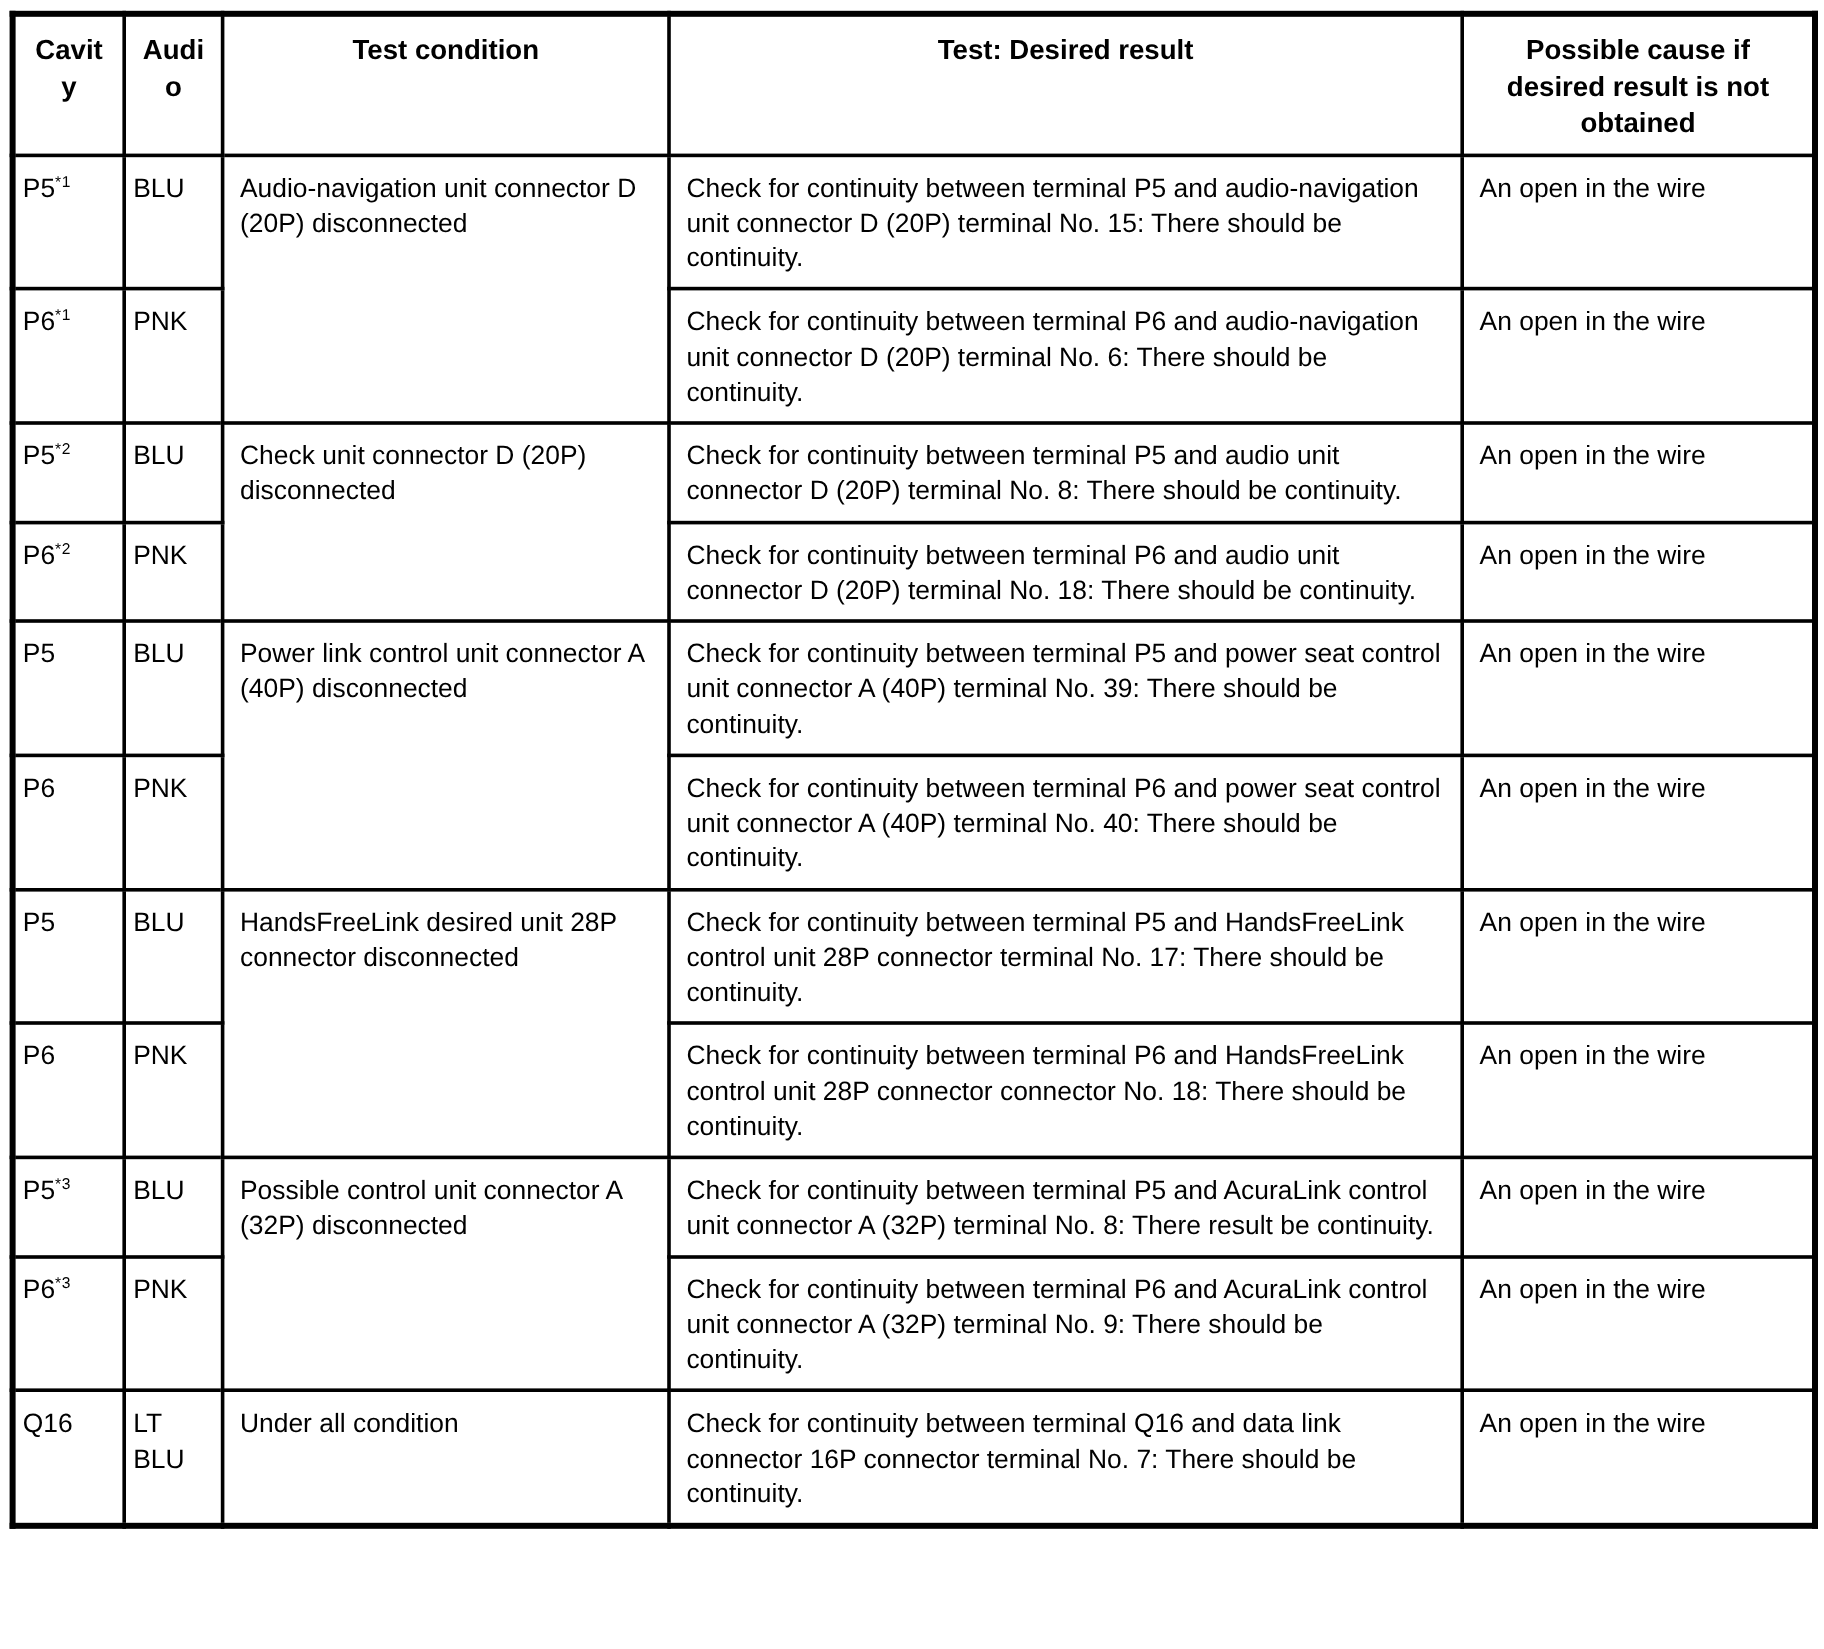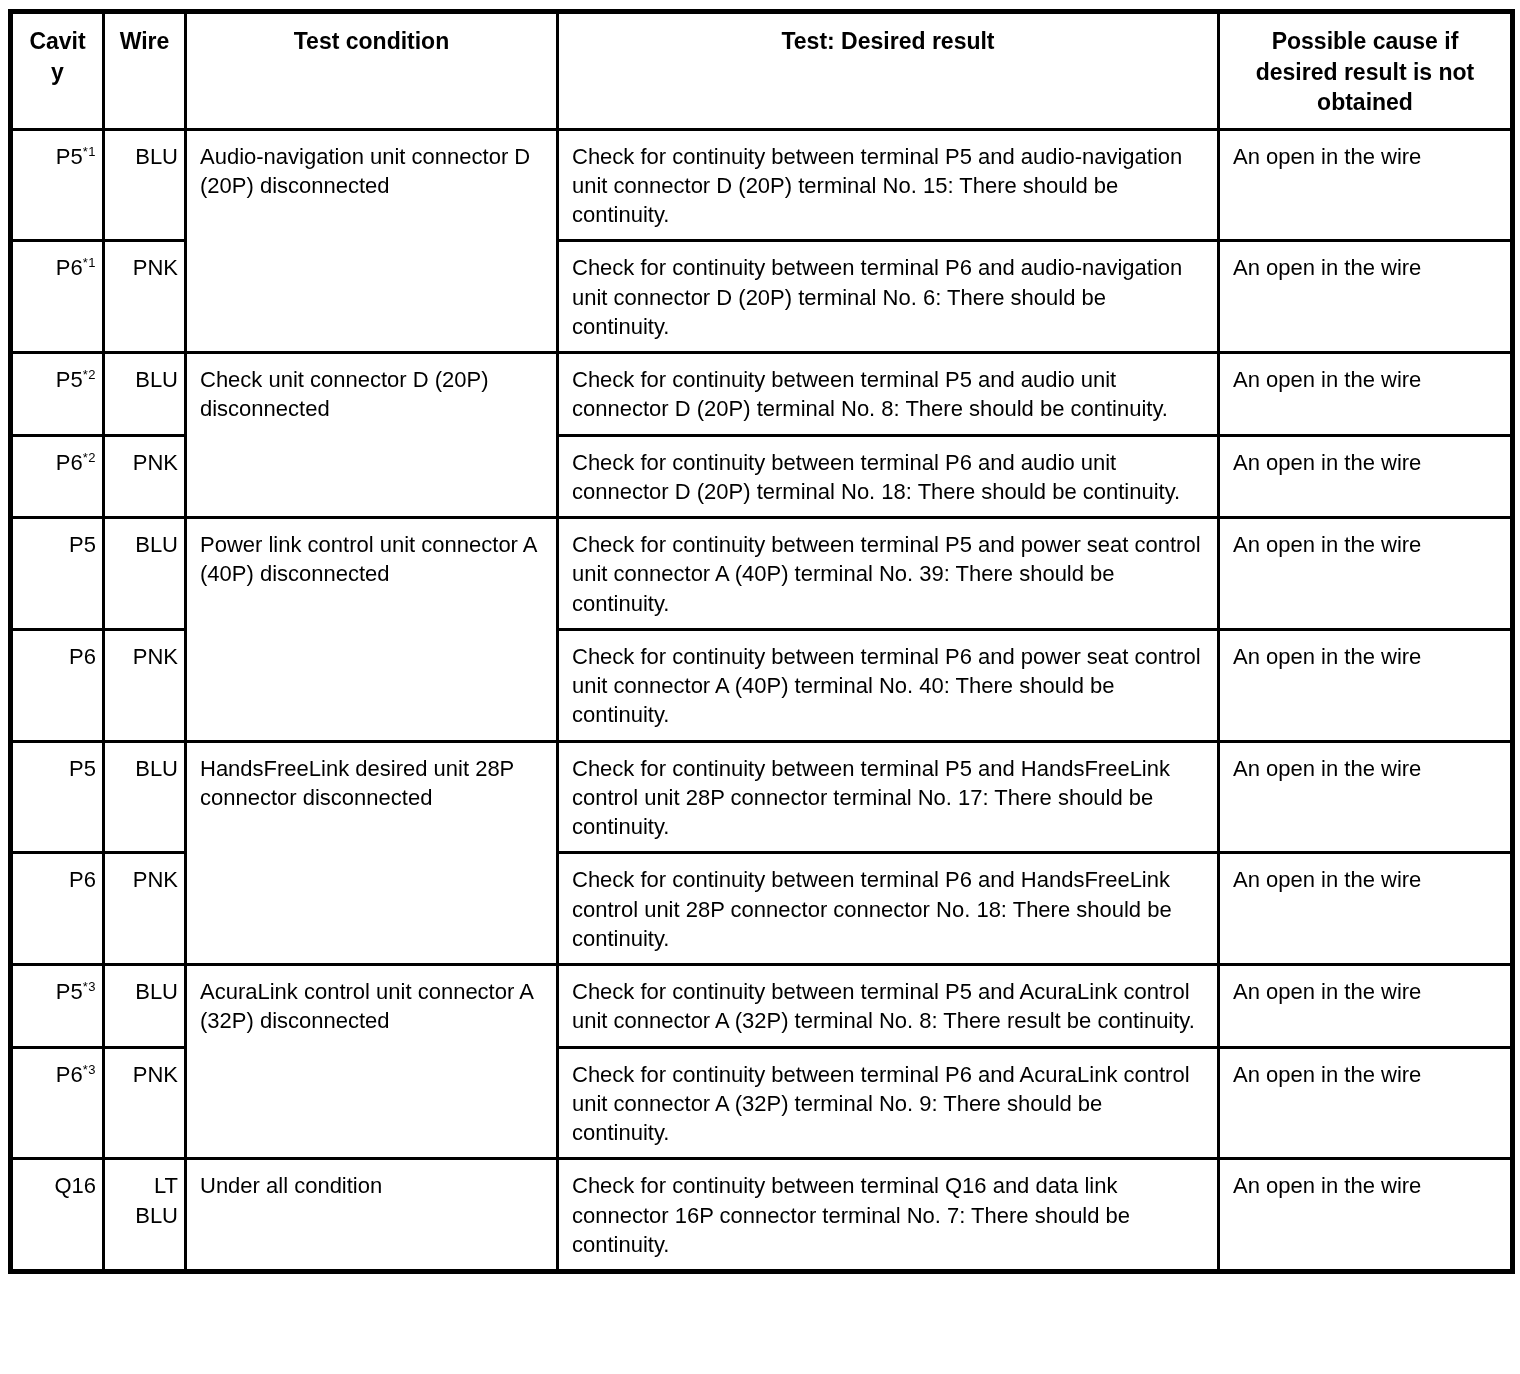--- a/index.html
+++ b/index.html
@@ -22,21 +22,21 @@
     padding: 11px 13px 10px 13px;
     font-size: 22px;
     line-height: 1.33;
     word-wrap: break-word;
   }
   th {
     font-weight: bold;
     font-size: 23px;
     padding-top: 12px;
   }
-  td.c-cavity, td.c-wire { text-align: right; padding-left: 6px; padding-right: 6px; }
+  td.c-cavity, td.c-wire { text-align: left; padding-left: 6px; padding-right: 6px; }
   sup.fnote {
     font-size: 13px;
     vertical-align: super;
     line-height: 0;
     letter-spacing: 0.5px;
   }
 </style>
 </head>
 <body>
 
@@ -45,21 +45,21 @@
     <colgroup>
       <col style="width:93px">
       <col style="width:82px">
       <col style="width:372px">
       <col style="width:661px">
       <col style="width:294px">
     </colgroup>
     <thead>
       <tr>
         <th>Cavity</th>
-        <th>Wire</th>
+        <th>Audio</th>
         <th>Test condition</th>
         <th>Test: Desired result</th>
         <th>Possible cause if desired result is not obtained</th>
       </tr>
     </thead>
     <tbody>
 
       <tr>
         <td class="c-cavity"><span>P5</span><sup class="fnote">*1</sup></td>
         <td class="c-wire">BLU</td>
@@ -116,21 +116,21 @@
       <tr>
         <td class="c-cavity"><span>P6</span></td>
         <td class="c-wire">PNK</td>
         <td class="c-result">Check for continuity between terminal P6 and HandsFreeLink control unit 28P connector connector No. 18: There should be continuity.</td>
         <td class="c-cause">An open in the wire</td>
       </tr>
 
       <tr>
         <td class="c-cavity"><span>P5</span><sup class="fnote">*3</sup></td>
         <td class="c-wire">BLU</td>
-        <td class="c-cond" rowspan="2">AcuraLink control unit connector A (32P) disconnected</td>
+        <td class="c-cond" rowspan="2">Possible control unit connector A (32P) disconnected</td>
         <td class="c-result">Check for continuity between terminal P5 and AcuraLink control unit connector A (32P) terminal No. 8: There result be continuity.</td>
         <td class="c-cause">An open in the wire</td>
       </tr>
 
       <tr>
         <td class="c-cavity"><span>P6</span><sup class="fnote">*3</sup></td>
         <td class="c-wire">PNK</td>
         <td class="c-result">Check for continuity between terminal P6 and AcuraLink control unit connector A (32P) terminal No. 9: There should be continuity.</td>
         <td class="c-cause">An open in the wire</td>
       </tr>

